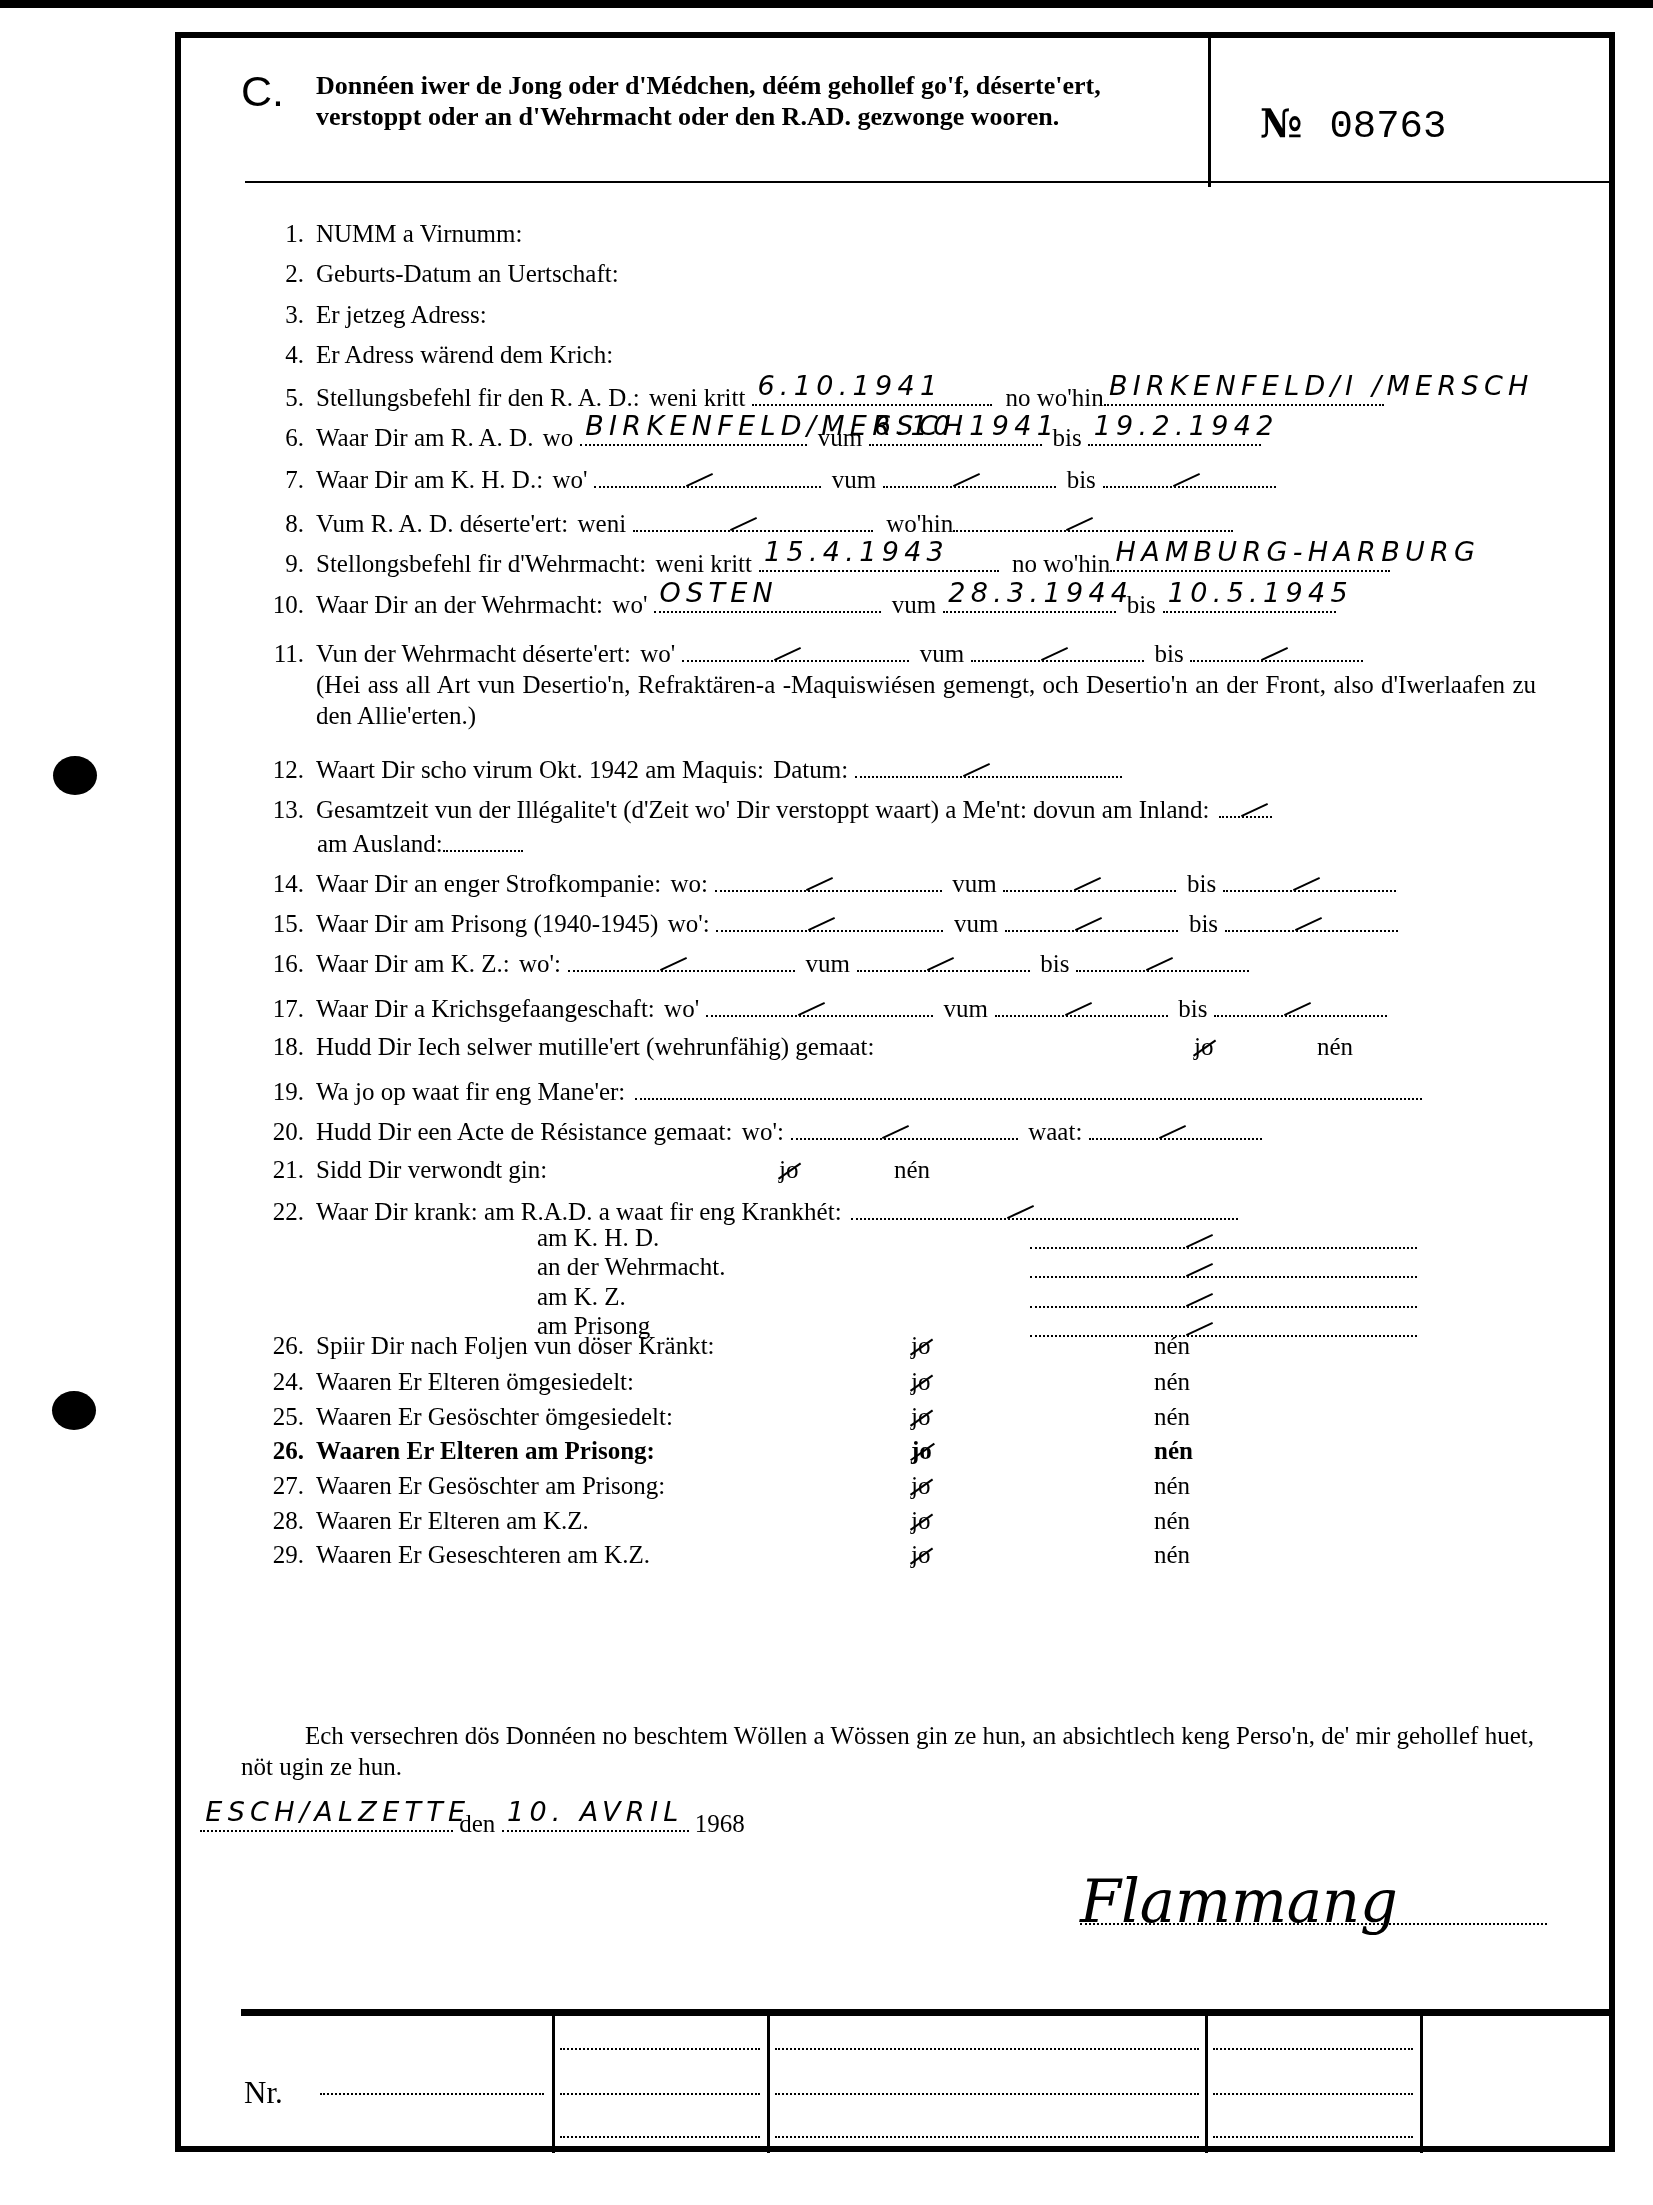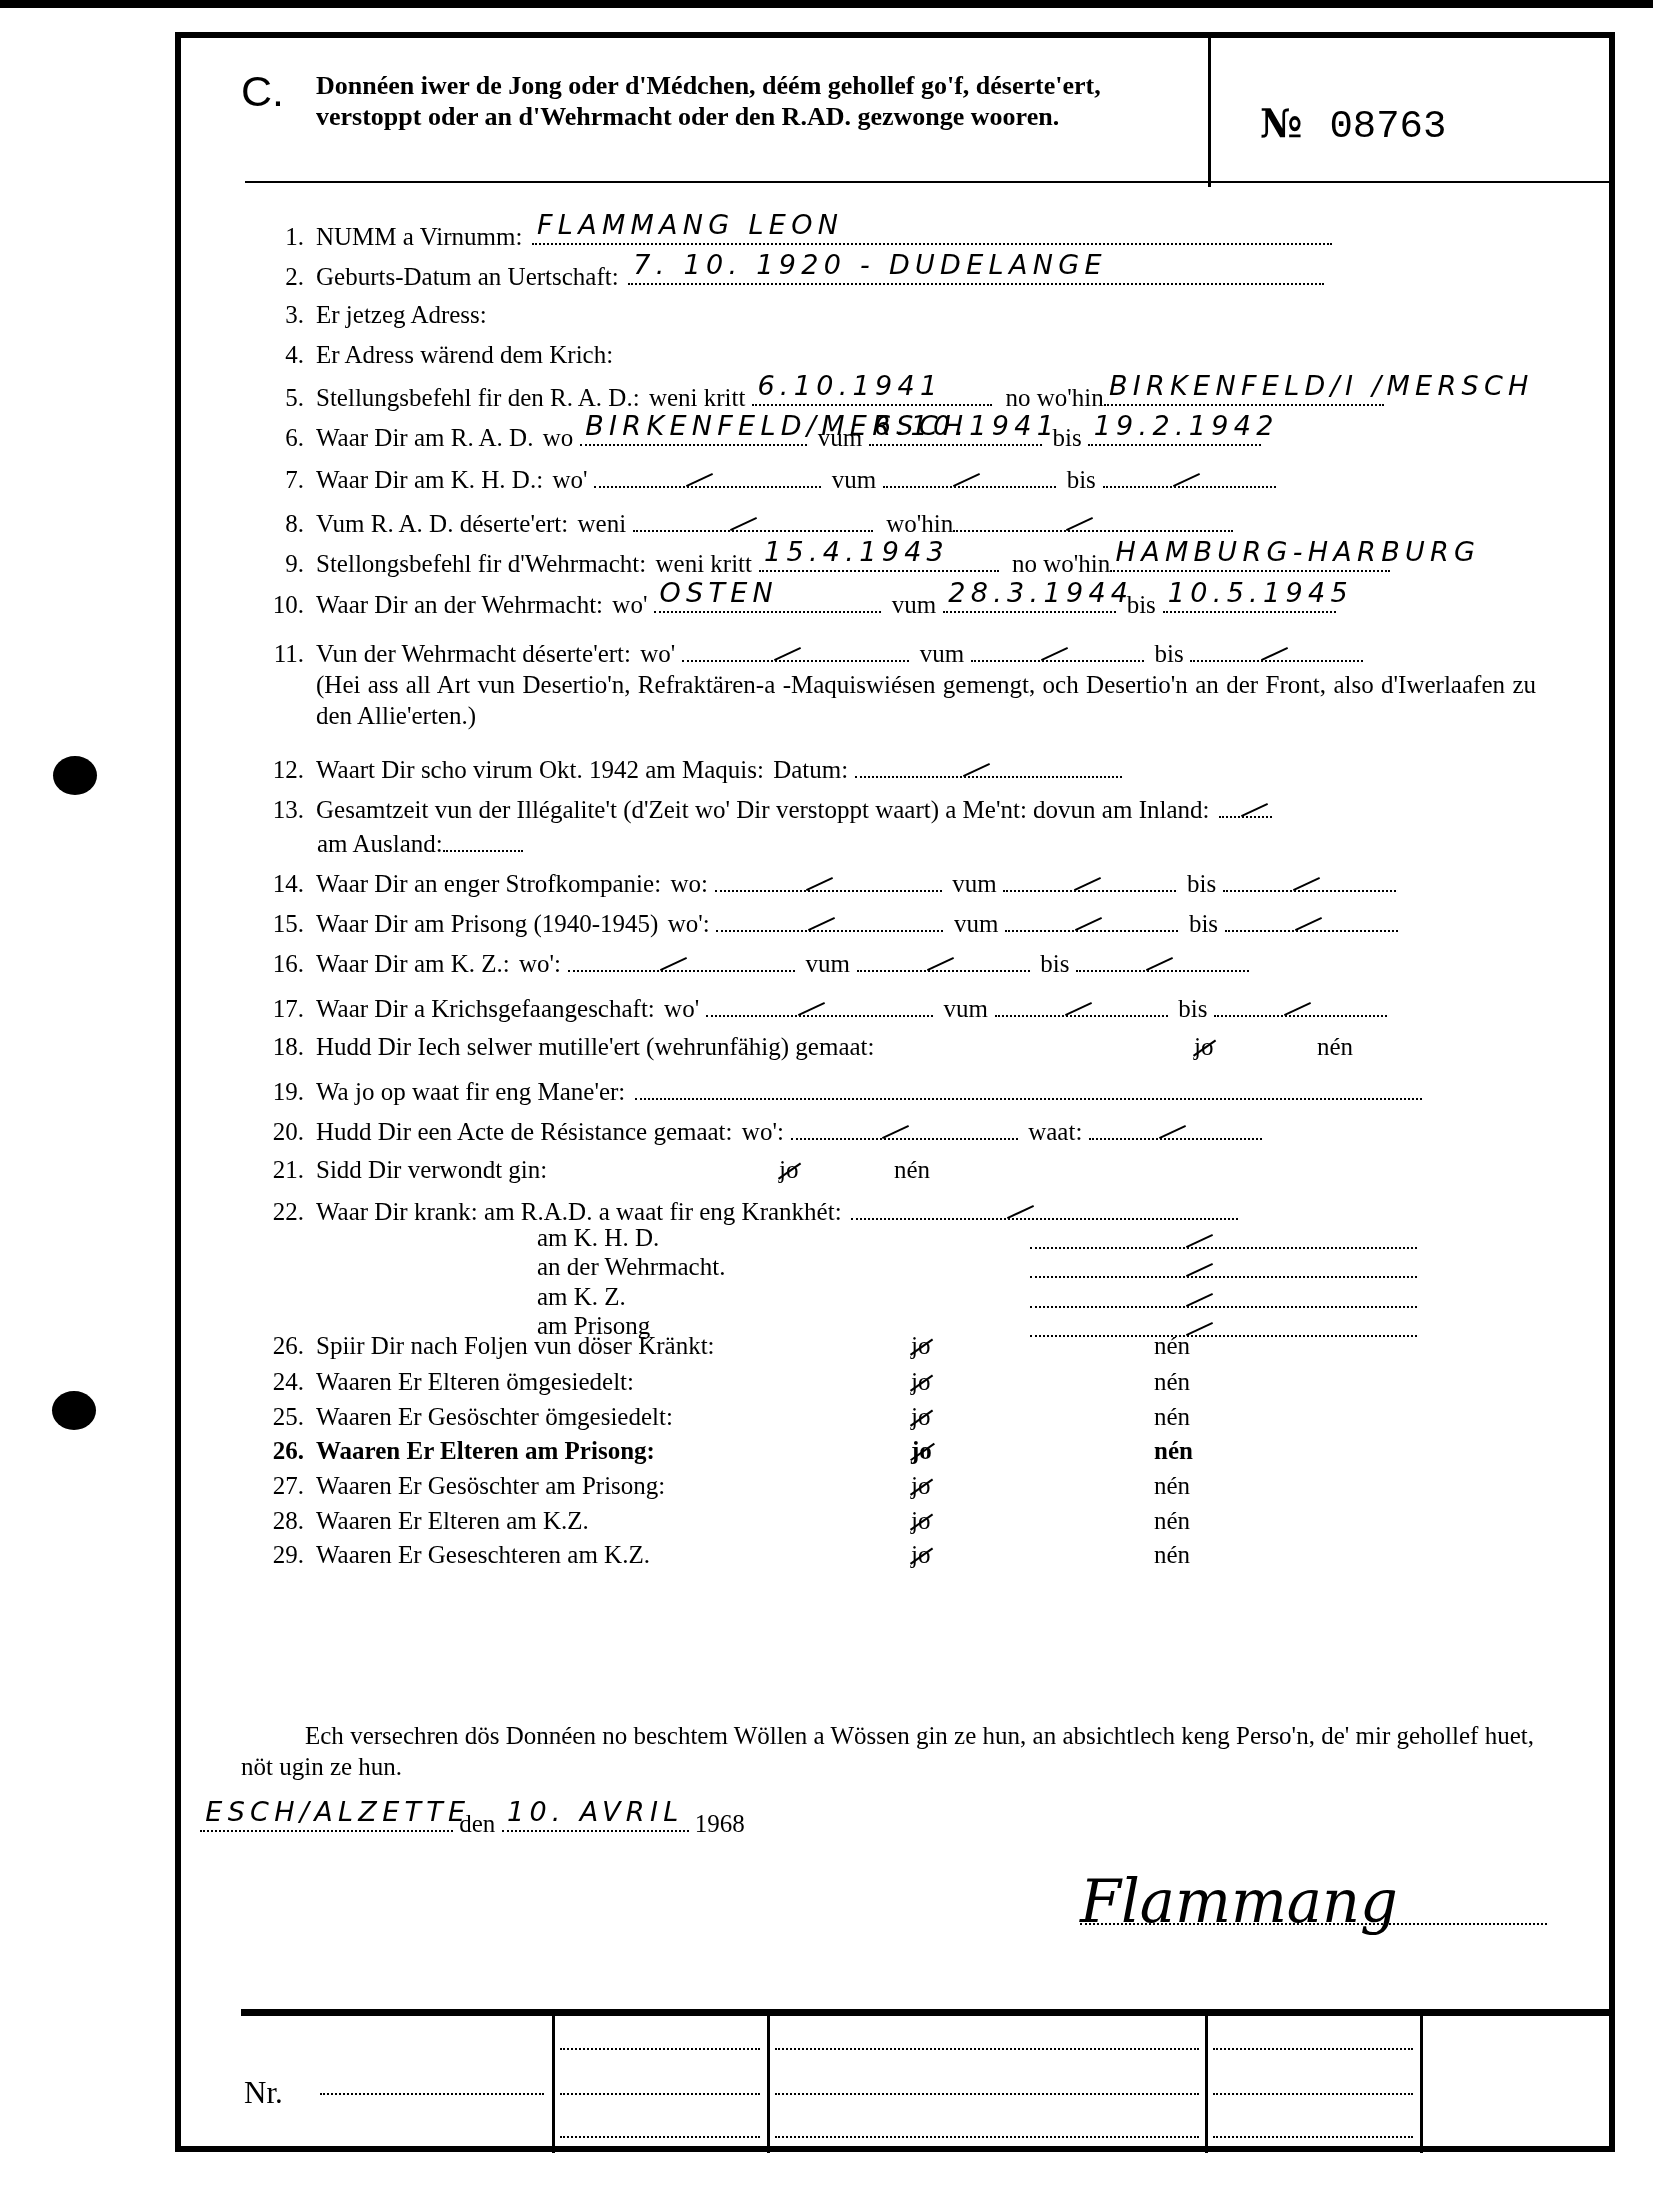--- a/index.html
+++ b/index.html
@@ -43,22 +43,22 @@
 
 <div class="abs header-letter">C.</div>
 <div class="abs header-text">Donnéen iwer de Jong oder d'Médchen, déém gehollef go'f, déserte'ert, verstoppt oder an d'Wehrmacht oder den R.AD. gezwonge wooren.</div>
 <div class="header-divider"></div>
 <div class="abs number-box">
   <span class="sym">№</span><span>08763</span>
 </div>
 <div class="header-rule"></div>
 
 <div id="fields">
-    <div class="row" style="top: 220px;"><span class="num">1.</span><span>NUMM a Virnumm:</span><span style="display: inline-block; width: 9.3px;"></span><span class="dots" style="width: 800px;"><span class="hand">FLAMMANG LEON</span></span></div>
-    <div class="row" style="top: 260px;"><span class="num">2.</span><span>Geburts-Datum an Uertschaft:</span><span style="display: inline-block; width: 9.3px;"></span><span class="dots" style="width: 696px;"><span class="hand">7. 10. 1920 - DUDELANGE</span></span></div>
+    <div class="row" style="top: 220px;"><span class="num">1.</span><span>NUMM a Virnumm:</span><span style="display: inline-block; width: 9.3px;"></span></div>
+    <div class="row" style="top: 260px;"><span class="num">2.</span><span>Geburts-Datum an Uertschaft:</span><span style="display: inline-block; width: 9.3px;"></span></div>
     <div class="row" style="top: 301px;"><span class="num">3.</span><span>Er jetzeg Adress:</span><span style="display: inline-block; width: 9.3px;"></span></div>
     <div class="row" style="top: 341px;"><span class="num">4.</span><span>Er Adress wärend dem Krich:</span><span style="display: inline-block; width: 9.3px;"></span></div>
     <div class="row" style="top: 381px;"><span class="num">5.</span><span>Stellungsbefehl fir den R. A. D.:</span><span style="display: inline-block; width: 9.3px;"></span><span>weni kritt</span><span style="display: inline-block; width: 6.7px;"></span><span class="dots" style="width: 240px;"><span class="hand">6.10.1941</span></span><span style="display: inline-block; width: 13.3px;"></span><span>no wo'hin</span><span class="dots" style="width: 280px;"><span class="hand">BIRKENFELD/I /MERSCH</span></span></div>
     <div class="row" style="top: 421px;"><span class="num">6.</span><span>Waar Dir am R. A. D.</span><span style="display: inline-block; width: 9.3px;"></span><span>wo</span><span style="display: inline-block; width: 6.7px;"></span><span class="dots" style="width: 227px;"><span class="hand">BIRKENFELD/MERSCH</span></span><span style="display: inline-block; width: 10.7px;"></span><span>vum</span><span style="display: inline-block; width: 6.7px;"></span><span class="dots" style="width: 173px;"><span class="hand">6.10.1941</span></span><span style="display: inline-block; width: 10.7px;"></span><span>bis</span><span style="display: inline-block; width: 6.7px;"></span><span class="dots" style="width: 173px;"><span class="hand">19.2.1942</span></span></div>
     <div class="row" style="top: 463px;"><span class="num">7.</span><span>Waar Dir am K. H. D.:</span><span style="display: inline-block; width: 9.3px;"></span><span>wo'</span><span style="display: inline-block; width: 6.7px;"></span><span class="dots" style="width: 227px;"><span class="dash"></span></span><span style="display: inline-block; width: 10.7px;"></span><span>vum</span><span style="display: inline-block; width: 6.7px;"></span><span class="dots" style="width: 173px;"><span class="dash"></span></span><span style="display: inline-block; width: 10.7px;"></span><span>bis</span><span style="display: inline-block; width: 6.7px;"></span><span class="dots" style="width: 173px;"><span class="dash"></span></span></div>
     <div class="row" style="top: 507px;"><span class="num">8.</span><span>Vum R. A. D. déserte'ert:</span><span style="display: inline-block; width: 9.3px;"></span><span>weni</span><span style="display: inline-block; width: 6.7px;"></span><span class="dots" style="width: 240px;"><span class="dash"></span></span><span style="display: inline-block; width: 13.3px;"></span><span>wo'hin</span><span class="dots" style="width: 280px;"><span class="dash"></span></span></div>
     <div class="row" style="top: 547px;"><span class="num">9.</span><span>Stellongsbefehl fir d'Wehrmacht:</span><span style="display: inline-block; width: 9.3px;"></span><span>weni kritt</span><span style="display: inline-block; width: 6.7px;"></span><span class="dots" style="width: 240px;"><span class="hand">15.4.1943</span></span><span style="display: inline-block; width: 13.3px;"></span><span>no wo'hin</span><span class="dots" style="width: 280px;"><span class="hand">HAMBURG-HARBURG</span></span></div>
     <div class="row" style="top: 588px;"><span class="num">10.</span><span>Waar Dir an der Wehrmacht:</span><span style="display: inline-block; width: 9.3px;"></span><span>wo'</span><span style="display: inline-block; width: 6.7px;"></span><span class="dots" style="width: 227px;"><span class="hand">OSTEN</span></span><span style="display: inline-block; width: 10.7px;"></span><span>vum</span><span style="display: inline-block; width: 6.7px;"></span><span class="dots" style="width: 173px;"><span class="hand">28.3.1944</span></span><span style="display: inline-block; width: 10.7px;"></span><span>bis</span><span style="display: inline-block; width: 6.7px;"></span><span class="dots" style="width: 173px;"><span class="hand">10.5.1945</span></span></div>
     <div class="row" style="top: 637px;"><span class="num">11.</span><span>Vun der Wehrmacht déserte'ert:</span><span style="display: inline-block; width: 9.3px;"></span><span>wo'</span><span style="display: inline-block; width: 6.7px;"></span><span class="dots" style="width: 227px;"><span class="dash"></span></span><span style="display: inline-block; width: 10.7px;"></span><span>vum</span><span style="display: inline-block; width: 6.7px;"></span><span class="dots" style="width: 173px;"><span class="dash"></span></span><span style="display: inline-block; width: 10.7px;"></span><span>bis</span><span style="display: inline-block; width: 6.7px;"></span><span class="dots" style="width: 173px;"><span class="dash"></span></span></div>
     <div class="note" style="top: 669px;">(Hei ass all Art vun Desertio'n, Refraktären-a -Maquiswiésen gemengt, och Desertio'n an der Front, also d'Iwerlaafen zu den Allie'erten.)</div>

